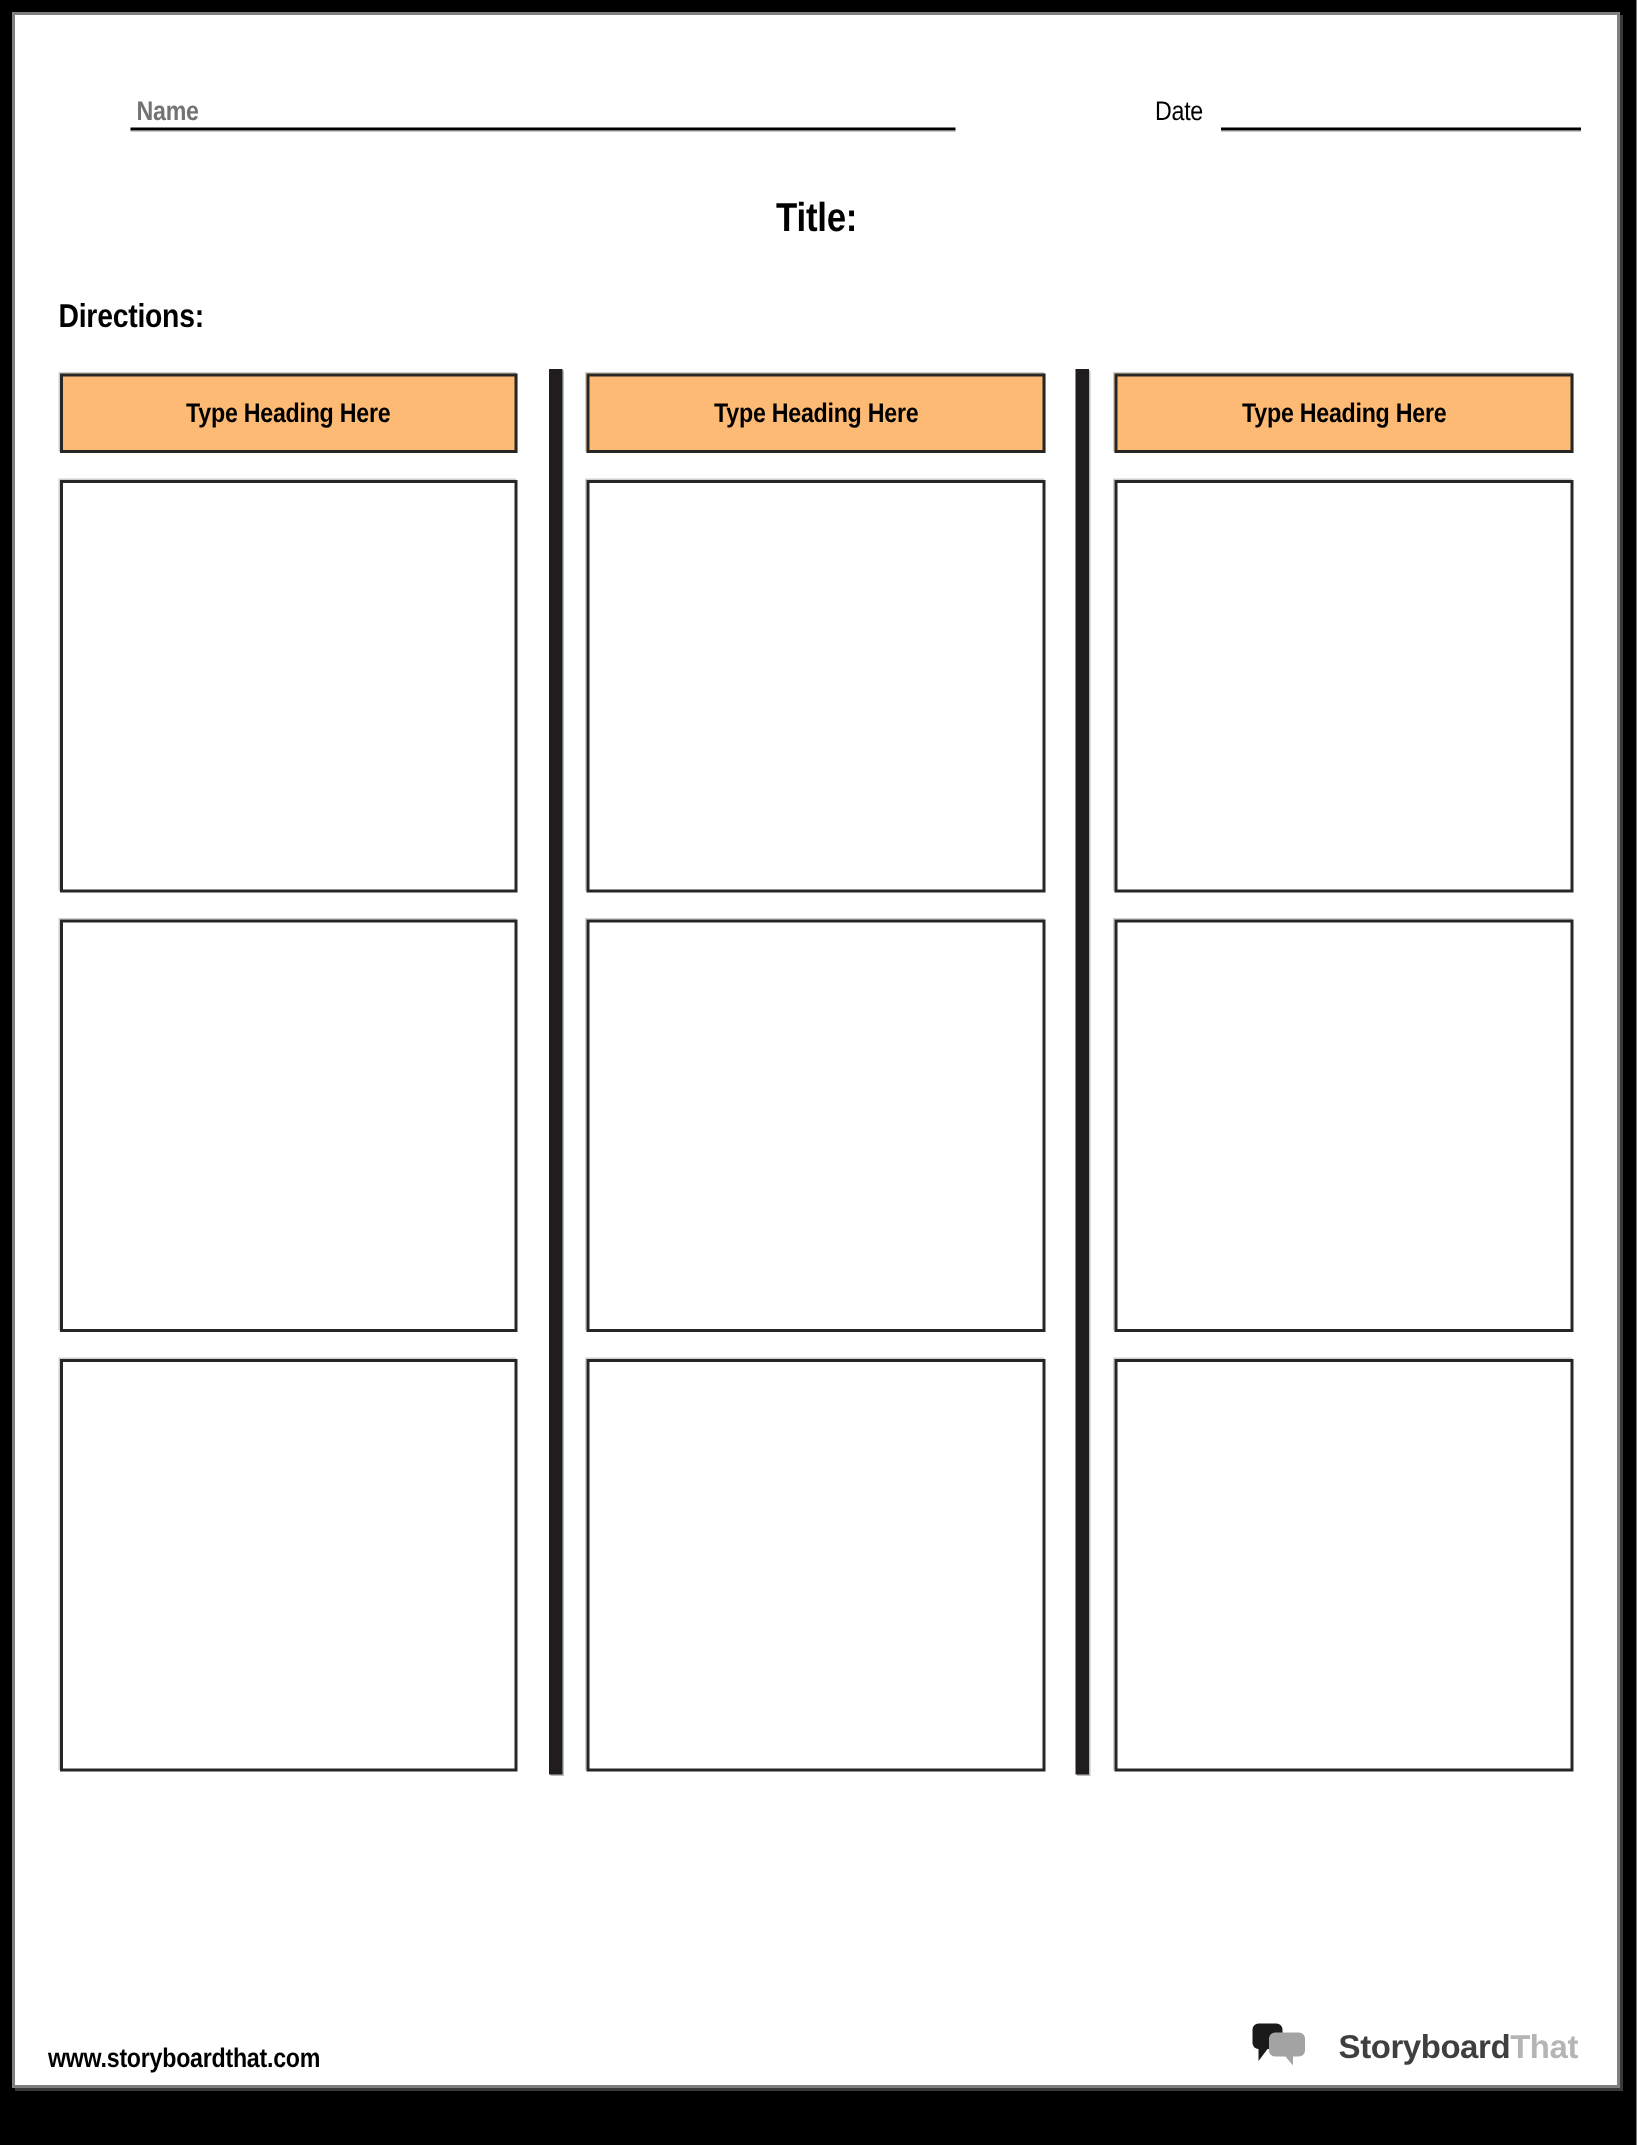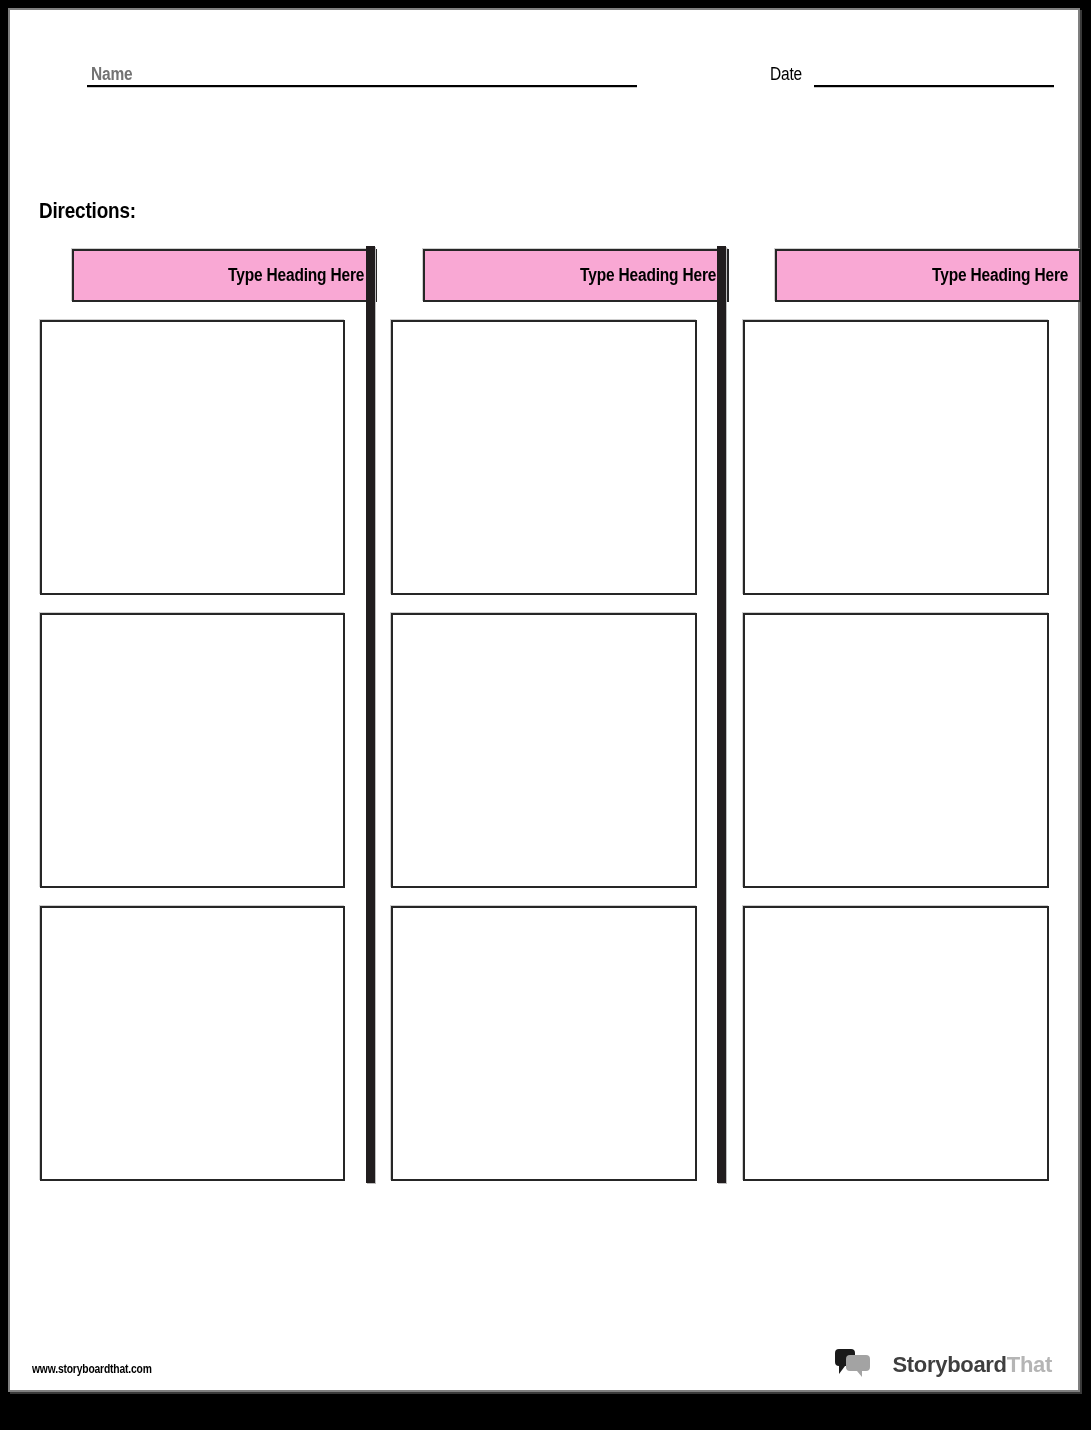--- a/index.html
+++ b/index.html
@@ -56,25 +56,24 @@
 
   
   .column { position: absolute; top: 239px; }
   .col-1 { left: 30px;  width: 305px; }
   .col-2 { left: 381px; width: 306px; }
   .col-3 { left: 733px; width: 306px; }
 
   .heading-box {
     width: 100%; height: 53px;
     border: 2px solid #262626;
-    background: #f9a8d4;
+    background: #fdba74;
     box-shadow: -1px -1px 0 #cfcfcf;
-    display: flex; align-items: center; justify-content: flex-end;
+    display: flex; align-items: center; justify-content: center;
     margin-bottom: 18px;
-    margin-left: 32px;
   }
   .heading-box span {
     font-size: 18px; font-weight: 700; color: #000;
   }
   .cell {
     width: 100%; height: 275px;
     border: 2px solid #262626;
     background: #fff;
     box-shadow: -1px -1px 0 #cfcfcf;
     margin-bottom: 18px;
@@ -84,21 +83,21 @@
     width: 9px; height: 937px;
     background: #211d1e;
     box-shadow: 1px 1px 0 #bdbdbd;
   }
   .divider-1 { left: 356px; }
   .divider-2 { left: 707px; }
 
   
   .site-url {
     position: absolute; left: 22px; top: 1352px;
-    font-size: 12px; font-weight: 700; color: #000;
+    font-size: 18px; font-weight: 700; color: #000;
   }
   .logo {
     position: absolute; right: 26px; top: 1338px;
     display: flex; align-items: center; gap: 20px;
   }
   .logo-text { font-size: 22px; font-weight: 700; letter-spacing: -0.3px; }
   .logo-text .primary { color: #3f3f3f; }
   .logo-text .secondary { color: #b5b5b5; }
 </style>
 </head>
@@ -109,20 +108,23 @@
   <div class="name-label">
     <span class="cond">Name</span>
   </div>
   <div class="write-line name-line"></div>
 
   <div class="date-label">
     <span class="cond">Date</span>
   </div>
   <div class="write-line date-line"></div>
 
+  <div class="title-label">
+    <span class="cond cond-center">Title:</span>
+  </div>
 
   <div class="directions-label">
     <span class="cond">Directions:</span>
   </div>
 
   <div class="column col-1">
     <div class="heading-box">
       <span class="cond cond-center">Type Heading Here</span>
     </div>
     <div class="cell"></div>

